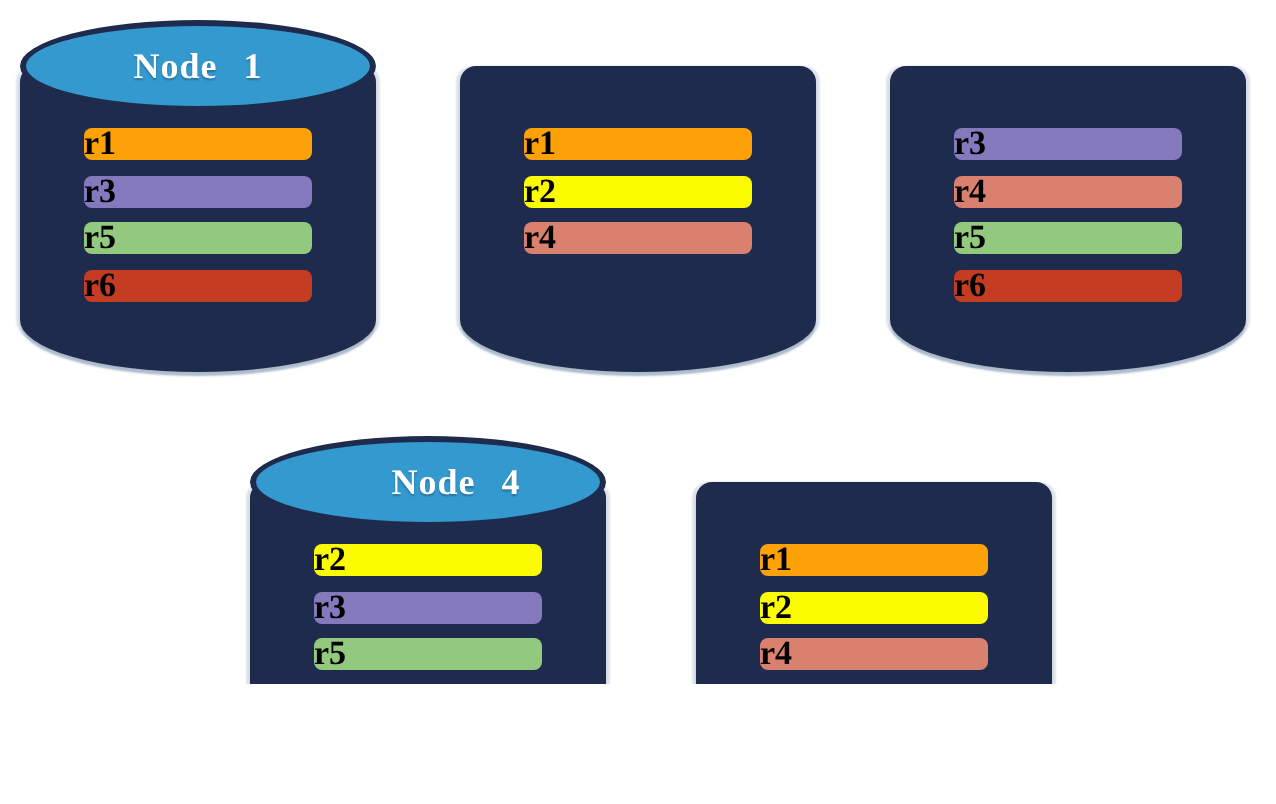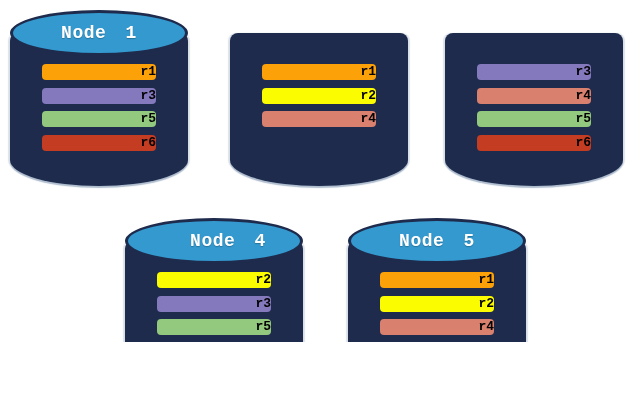--- a/index.html
+++ b/index.html
@@ -2,21 +2,21 @@
 <html><head>
 <meta charset="utf-8">
 <style>
   html, body { margin: 0; padding: 0; background: #ffffff; }
   .canvas {
     position: relative;
     width: 638px;
     height: 342px;
     background: #ffffff;
     overflow: hidden;
-    font-family: Liberation Mono, monospace;
+    font-family: Liberation Serif, serif;
   }
   .node {
     position: absolute;
     width: 178px;
     height: 178px;
   }
   .pos-0 { left: 10px;  top: 8px;   }
   .pos-1 { left: 230px; top: 8px;   }
   .pos-2 { left: 445px; top: 8px;   }
   .pos-3 { left: 125px; top: 216px; }
@@ -49,23 +49,23 @@
   .bars {
     position: absolute;
     left: 32px; top: 56px;
     width: 114px;
   }
   .bar {
     position: absolute;
     left: 0;
     width: 114px; height: 16px;
     border-radius: 4px;
-    text-align: right;
+    text-align: left;
     line-height: 16px;
-    font-size: 13px;
+    font-size: 17px;
     font-weight: bold;
     color: #000000;
   }
 </style>
 </head>
 <body>
 
 <div class="canvas" style="background: rgb(255, 255, 255);">
   <div class="node pos-0">
     <div class="cyl-body" style="background: rgb(30, 43, 77);"></div>
@@ -107,22 +107,19 @@
     <div class="bars">
         <div class="bar" style="top: 0px; background: rgb(252, 252, 0); color: rgb(0, 0, 0);">r2</div>
         <div class="bar" style="top: 24px; background: rgb(133, 121, 190); color: rgb(0, 0, 0);">r3</div>
         <div class="bar" style="top: 47px; background: rgb(147, 201, 126); color: rgb(0, 0, 0);">r5</div>
         <div class="bar" style="top: 71px; background: rgb(196, 60, 34); color: rgb(0, 0, 0);">r6</div>
       </div>
   </div>
 
   <div class="node pos-4">
     <div class="cyl-body" style="background: rgb(30, 43, 77);"></div>
-    <div class="cyl-top" style="background: rgb(51, 153, 207); border: 3px solid rgb(30, 43, 77);">
-      <span class="node-title" style="color: rgb(255, 255, 255);">Node 5</span>
-    </div>
     <div class="bars">
         <div class="bar" style="top: 0px; background: rgb(252, 161, 8); color: rgb(0, 0, 0);">r1</div>
         <div class="bar" style="top: 24px; background: rgb(252, 252, 0); color: rgb(0, 0, 0);">r2</div>
         <div class="bar" style="top: 47px; background: rgb(217, 128, 111); color: rgb(0, 0, 0);">r4</div>
       </div>
   </div>
 </div>
 
 </body></html>

